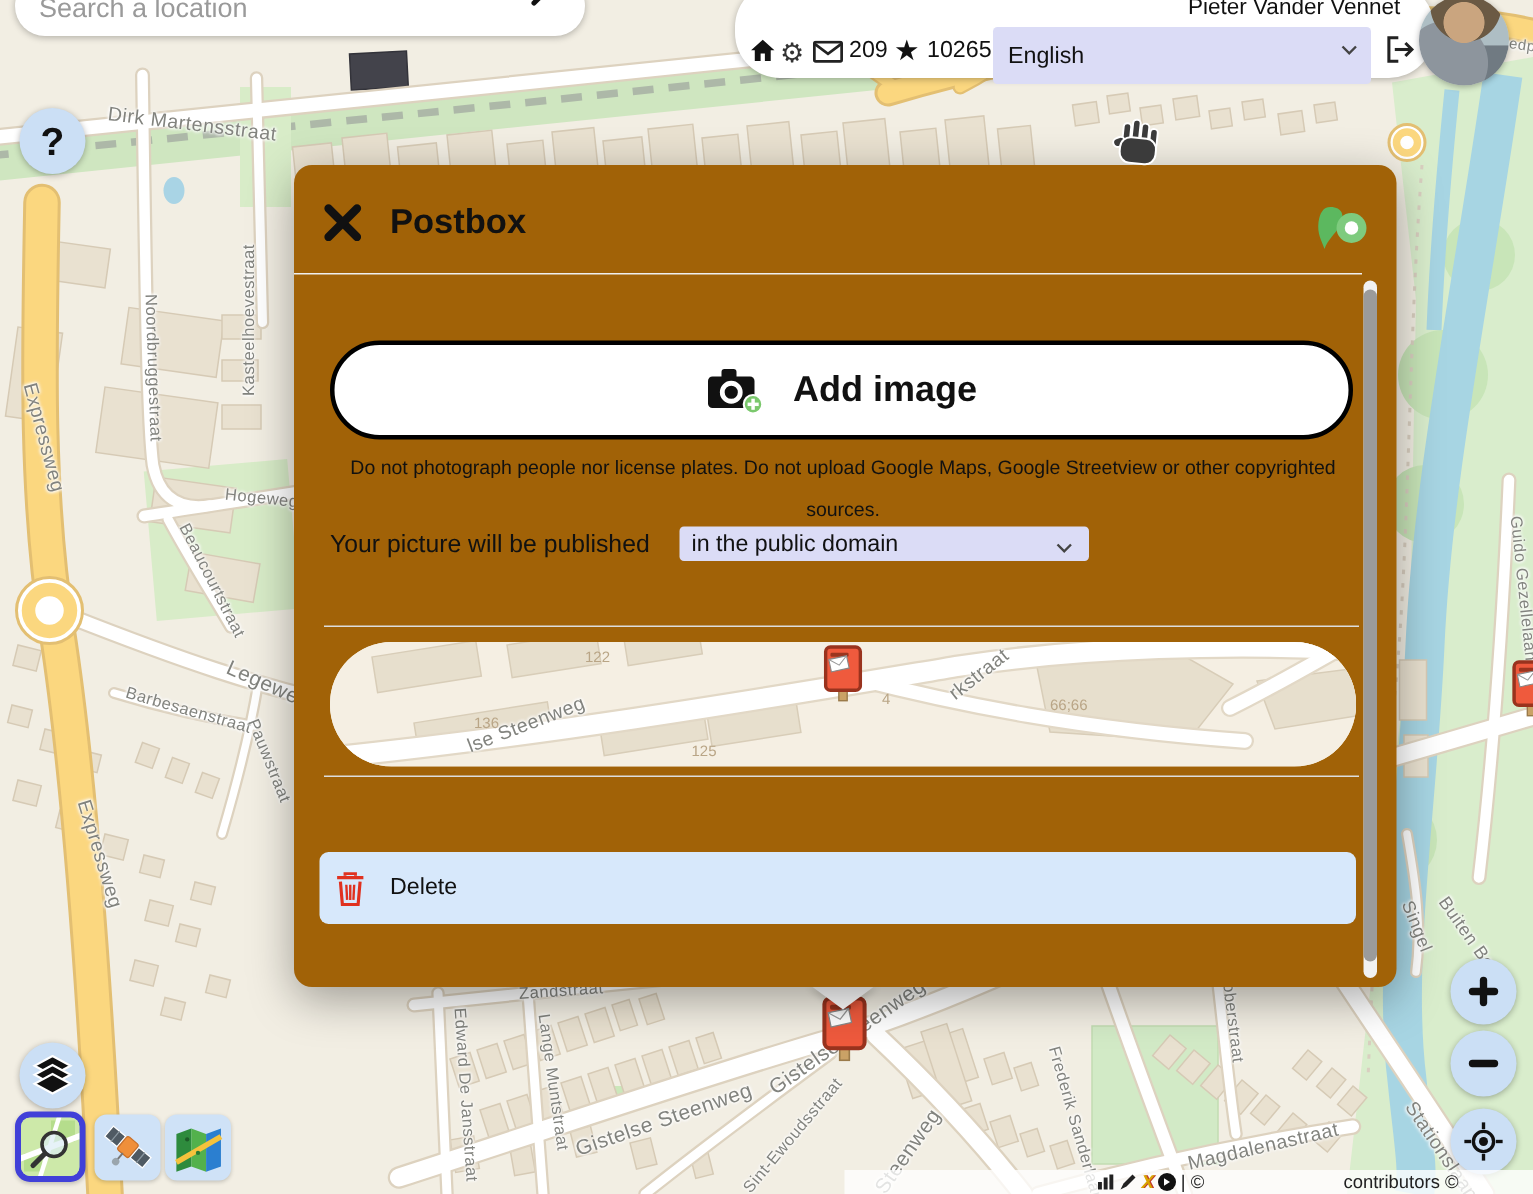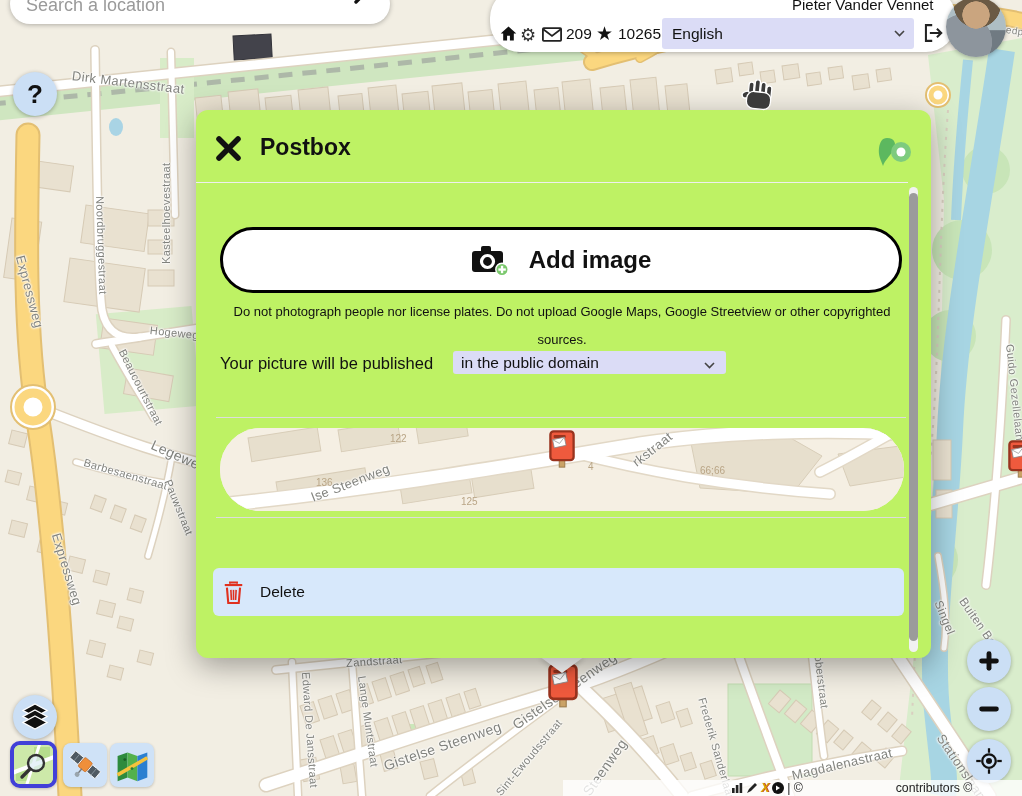--- a/index.html
+++ b/index.html
@@ -35,21 +35,21 @@
   .circle-btn{border-radius:50%;background:#cbdff5;box-shadow:0 1px 4px rgba(0,0,0,.3);
     display:flex;align-items:center;justify-content:center;z-index:6;}
   #help-btn{left:13px;top:72px;width:44px;height:44px;font-size:26px;font-weight:bold;color:#111;}
   
   .thumb{border-radius:8px;background:#cfe2f7;z-index:6;display:flex;align-items:center;justify-content:center;
     box-shadow:0 1px 3px rgba(0,0,0,.2);}
   #thumb-osm{left:10px;top:741px;width:39px;height:39px;border:4px solid #4140d8;border-radius:10px;background:#cde9a9;overflow:hidden;}
   #thumb-sat{left:63px;top:743px;width:44px;height:44px;}
   #thumb-map{left:110px;top:743px;width:44px;height:44px;}
   
-  #modal{left:196px;top:110px;width:735px;height:548px;background:#bef264;border-radius:12px;
+  #modal{left:196px;top:110px;width:735px;height:548px;background:#a16207;border-radius:12px;
     box-shadow:0 8px 30px rgba(0,0,0,.35);z-index:10;}
   #modal-tail{left:539px;top:656px;width:0;height:0;border-left:23px solid transparent;
     border-right:23px solid transparent;border-top:17px solid #fff;z-index:10;
     filter:drop-shadow(0 3px 2px rgba(0,0,0,.15));}
   #modal-title{left:64px;top:24px;font-size:23px;font-weight:bold;color:#111;}
   #hdr-line{left:0;top:72px;width:712px;height:1px;background:#efefef;}
   #add-image-btn{left:24px;top:117px;width:676px;height:60px;border:3.5px solid #000;border-radius:33px;
     background:#fff;display:flex;align-items:center;justify-content:center;gap:18px;}
   #add-image-btn span{font-size:24px;font-weight:bold;color:#111;}
   #img-caption{left:34px;top:188px;width:664px;text-align:center;font-size:13px;color:#111;line-height:28px;}
@@ -350,21 +350,21 @@
       <path d="M12,2 L23,12 H19.5 V22 H14 V15 H10 V22 H4.5 V12 H1 Z" fill="#111"></path>
     </svg>
     <span class="ubi" style="left:30px;top:36px;font-size:18px;color:#333;">⚙</span>
     <svg class="ubi" style="left:52px;top:39px;" width="20" height="15" viewBox="0 0 22 16">
       <rect x="1" y="1" width="20" height="14" rx="1" fill="none" stroke="#222" stroke-width="2"></rect>
       <path d="M1,2 L11,9.5 L21,2" fill="none" stroke="#222" stroke-width="2"></path>
     </svg>
     <span class="ubi count" style="left:76px;top:37px;">209</span>
     <span class="ubi" style="left:106px;top:34px;font-size:19px;color:#111;">★</span>
     <span class="ubi count" style="left:128px;top:37px;">10265</span>
-    <select class="abs" style="left:172px;top:30px;width:252px;height:31px;padding:0 26px 0 10px;font-size:15.5px;">
+    <select class="abs" style="left:172px;top:30px;width:252px;height:38px;padding:0 26px 0 10px;font-size:15.5px;">
       <option>English</option>
     </select>
     <svg class="sel-chev" style="left:404px;top:42px;" width="11" height="7" viewBox="0 0 11 7">
       <path d="M1,1 L5.5,5.5 L10,1" fill="none" stroke="#444" stroke-width="1.6"></path>
     </svg>
     <svg class="ubi" style="left:432px;top:34px;" width="22" height="22" viewBox="0 0 28 28">
       <path d="M13,4 H5 V24 H13" fill="none" stroke="#222" stroke-width="2.6"></path>
       <line x1="10" y1="14" x2="24" y2="14" stroke="#222" stroke-width="2.6"></line>
       <path d="M19,8.5 L24.5,14 L19,19.5" fill="none" stroke="#222" stroke-width="2.6"></path>
     </svg>

